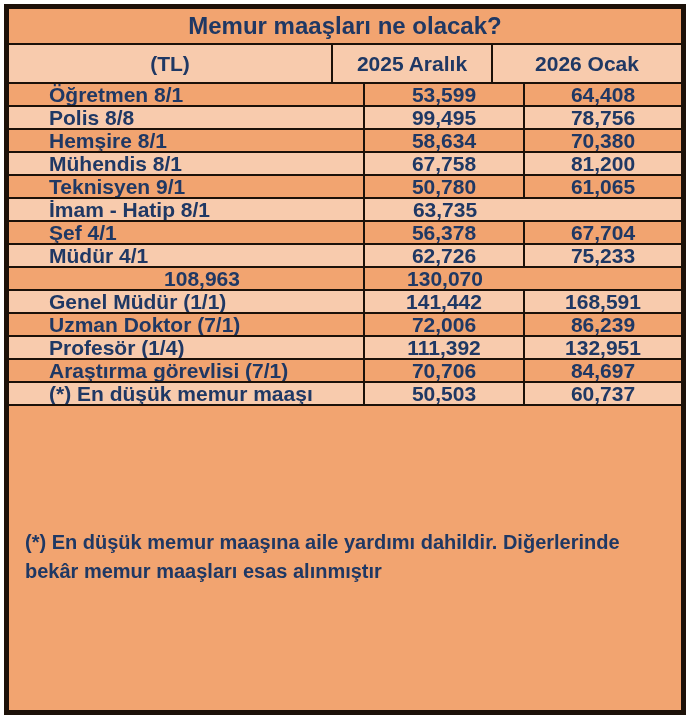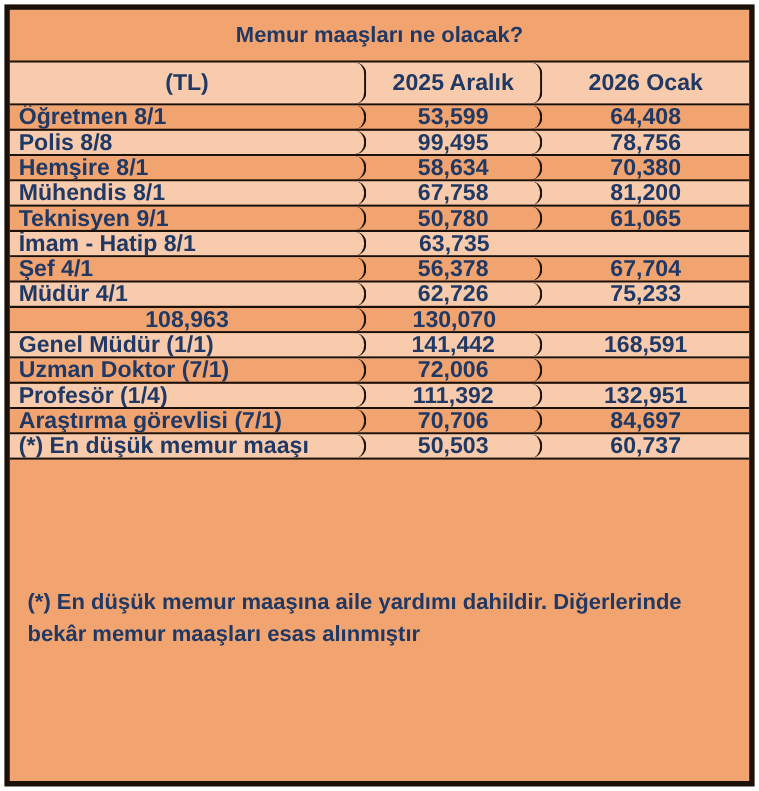--- a/index.html
+++ b/index.html
@@ -17,47 +17,48 @@
     background:#ffffff;
   }
   .frame{
     width:100%;height:100%;
     border:5px solid var(--grid);
     display:flex;flex-direction:column;
     color:var(--text);
     font-weight:bold;
   }
   .title-row{
-    height:48px;
+    height:36px;
     background:var(--row-dark);
     border-bottom:2px solid var(--grid);
     display:flex;align-items:center;justify-content:center;
-    font-size:20px;
+    font-size:24px;
     letter-spacing:0px;
   }
   .header-row{
     height:39px;
     background:var(--row-light);
     border-bottom:2px solid var(--grid);
   }
   .header-row,.data-row{
     display:grid;
     grid-template-columns:324px 160px 1fr;
   }
   .data-row{
     height:23px;
     border-bottom:2px solid var(--grid);
+    padding-left:32px;
   }
   .data-row.dark{background:var(--row-dark);}
   .data-row.light{background:var(--row-light);}
   .cell{
     display:flex;align-items:center;
     font-size:21px;
     border-right:2px solid var(--grid);
-    overflow:hidden;white-space:nowrap;border-radius:10px;
+    overflow:hidden;white-space:nowrap;
   }
   .cell.last{border-right:none;}
   .cell.label{justify-content:flex-start;padding-left:8px;}
   .cell.num{justify-content:center;}
   .header-row .cell{font-size:21px;}
   .header-row .cell.unit{justify-content:center;padding-left:0;}
   .footer-row{
     flex:1;
     background:var(--row-dark);
     display:flex;align-items:center;
@@ -114,20 +115,21 @@
   </div><div class="data-row dark">
     <div class="cell num">108,963</div>
     <div class="cell num last">130,070</div>
   </div><div class="data-row light">
     <div class="cell label">Genel Müdür (1/1)</div>
     <div class="cell num">141,442</div>
     <div class="cell num last">168,591</div>
   </div><div class="data-row dark">
     <div class="cell label">Uzman Doktor (7/1)</div>
     <div class="cell num">72,006</div>
+    <div class="cell num last">86,239</div>
   </div><div class="data-row light">
     <div class="cell label">Profesör (1/4)</div>
     <div class="cell num">111,392</div>
     <div class="cell num last">132,951</div>
   </div><div class="data-row dark">
     <div class="cell label">Araştırma görevlisi (7/1)</div>
     <div class="cell num">70,706</div>
     <div class="cell num last">84,697</div>
   </div><div class="data-row light">
     <div class="cell label">(*) En düşük memur maaşı</div>

